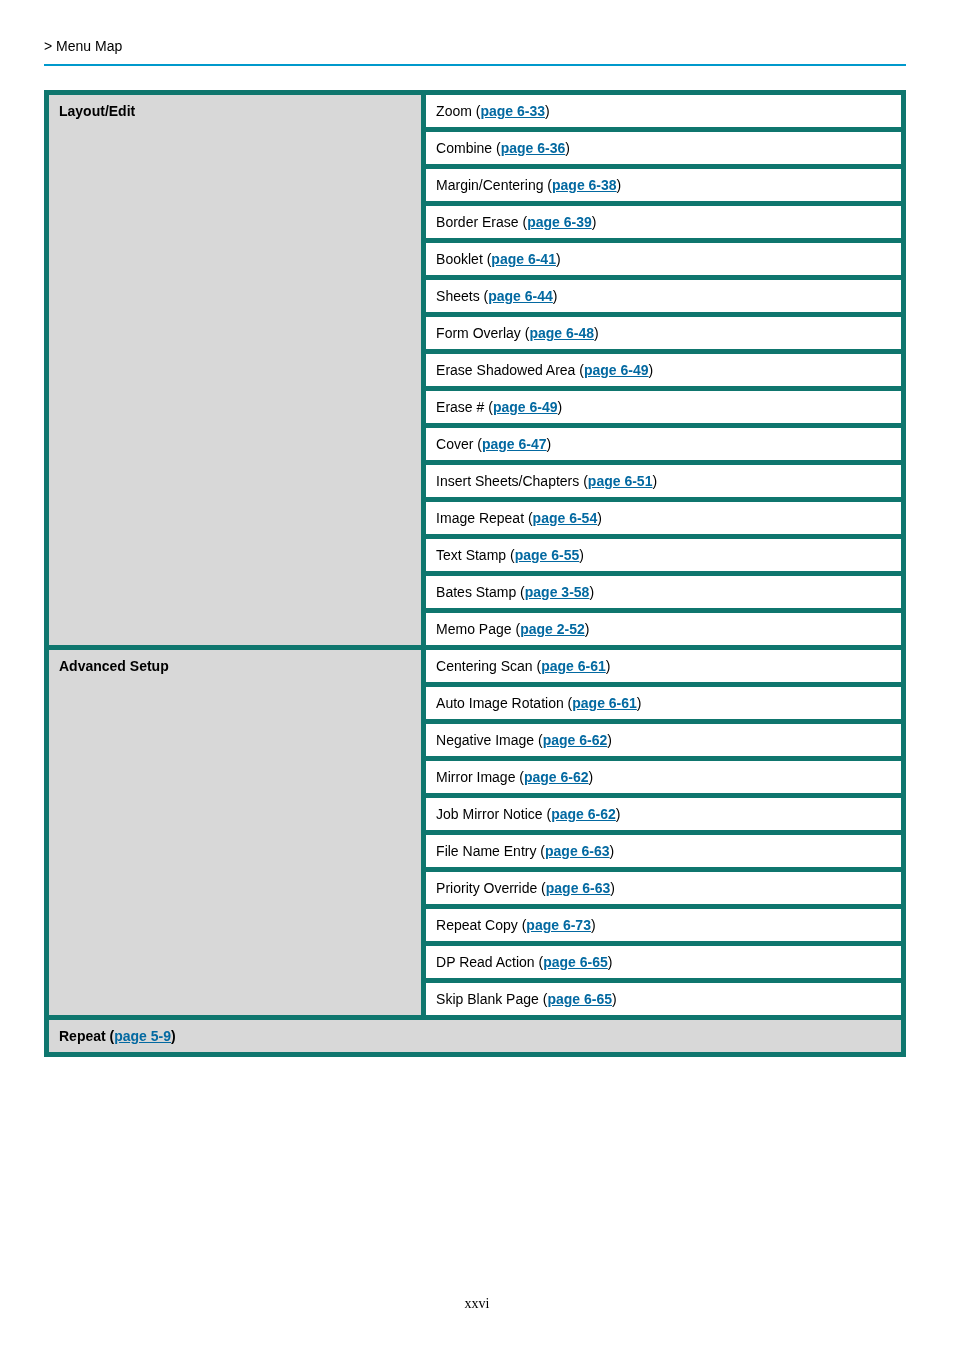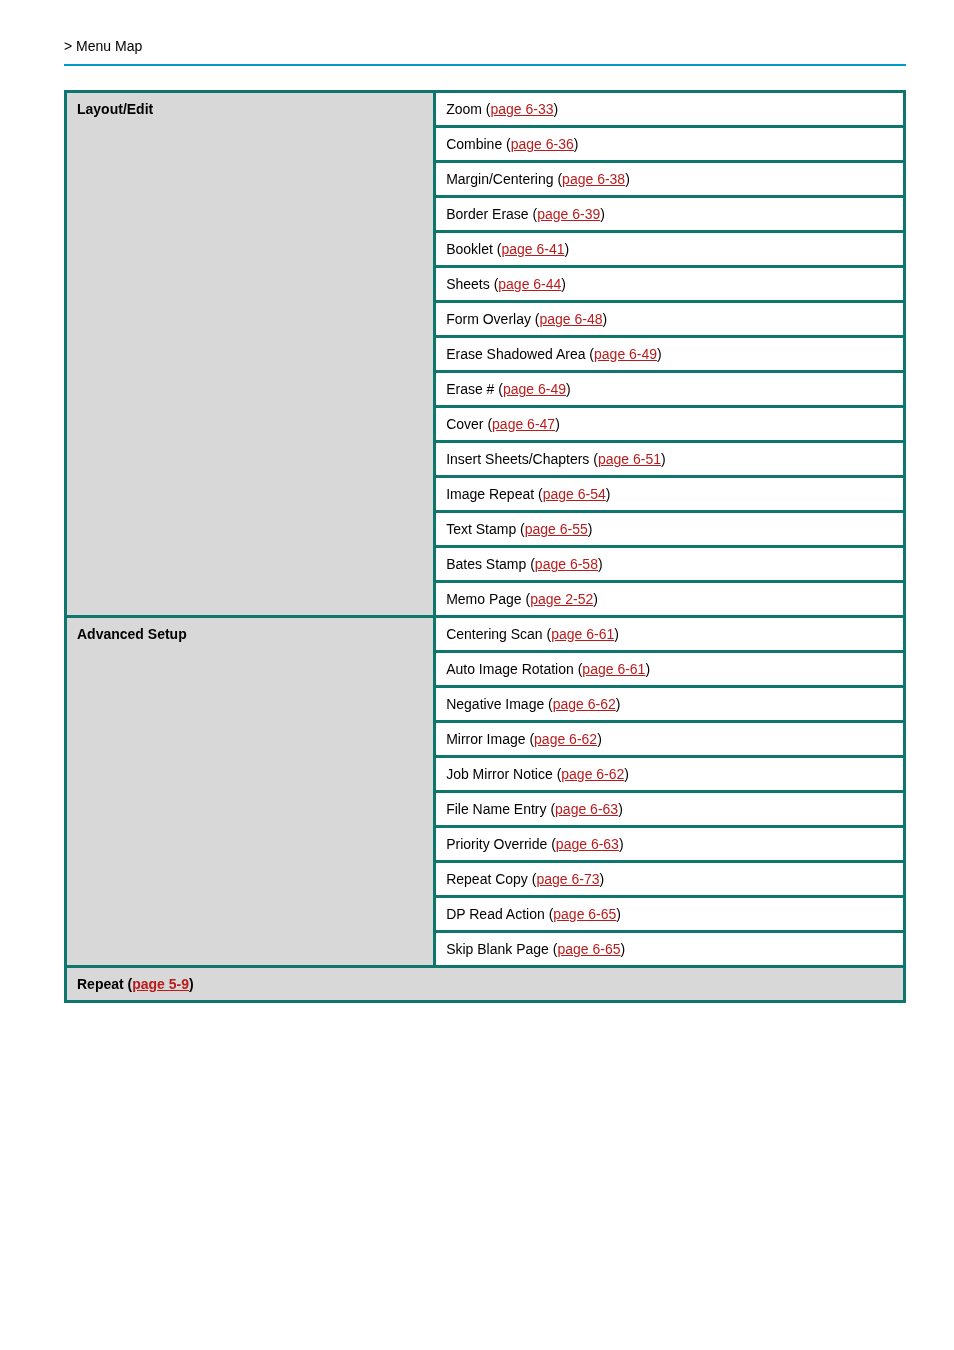--- a/index.html
+++ b/index.html
@@ -5,21 +5,21 @@
   * { box-sizing: border-box; }
   body {
     margin: 0;
     font-family: Arial, Helvetica, sans-serif;
     background: #ffffff;
     color: #000000;
   }
   .page {
     width: 954px;
     height: 1350px;
-    padding: 38px 48px 0 64px;
+    padding: 38px 48px 0 44px;
     position: relative;
   }
   .breadcrumb {
     font-size: 14px;
     color: #000;
     margin-bottom: 10px;
   }
   .hr {
     height: 2px;
     background: #0099cc;
@@ -27,34 +27,35 @@
     margin-bottom: 24px;
   }
   table.menu {
     width: 100%;
     border-collapse: collapse;
     table-layout: fixed;
   }
   table.menu col.left { width: 44%; }
   table.menu col.right { width: 56%; }
   table.menu td {
-    border: 3px solid #0f766e;
+    border: 5px solid #0f766e;
     padding: 8px 10px;
     font-size: 14px;
     vertical-align: top;
     background: #ffffff;
   }
   table.menu td.shaded {
     background: #d8d8d8;
     font-weight: bold;
   }
   a.link {
-    color: #b91c1c;
+    color: #0369a1;
     text-decoration: underline;
     cursor: pointer;
+    font-weight: bold;
   }
   .footer {
     position: absolute;
     bottom: 38px;
     width: 100%;
     left: 0;
     text-align: center;
     font-size: 14px;
     font-family: "Times New Roman", Times, serif;
   }
@@ -110,21 +111,21 @@
         <tr>
           <td><span>Insert Sheets/Chapters (</span><a class="link">page 6-51</a><span>)</span></td>
         </tr>
         <tr>
           <td><span>Image Repeat (</span><a class="link">page 6-54</a><span>)</span></td>
         </tr>
         <tr>
           <td><span>Text Stamp (</span><a class="link">page 6-55</a><span>)</span></td>
         </tr>
         <tr>
-          <td><span>Bates Stamp (</span><a class="link">page 6-58</a><span>)</span></td>
+          <td><span>Bates Stamp (</span><a class="link">page 3-58</a><span>)</span></td>
         </tr>
         <tr>
           <td><span>Memo Page (</span><a class="link">page 2-52</a><span>)</span></td>
         </tr>
         <tr>
           <td rowspan="10" class="shaded">Advanced Setup</td>
           <td><span>Centering Scan (</span><a class="link">page 6-61</a><span>)</span></td>
         </tr>
         <tr>
           <td><span>Auto Image Rotation (</span><a class="link">page 6-61</a><span>)</span></td>
@@ -152,14 +153,15 @@
         </tr>
         <tr>
           <td><span>Skip Blank Page (</span><a class="link">page 6-65</a><span>)</span></td>
         </tr>
         <tr>
           <td colspan="2" class="shaded"><span>Repeat (</span><a class="link">page 5-9</a><span>)</span></td>
         </tr>
       </tbody>
   </table>
 
+  <div class="footer">xxvi</div>
 
 </div>
 
 </body></html>

